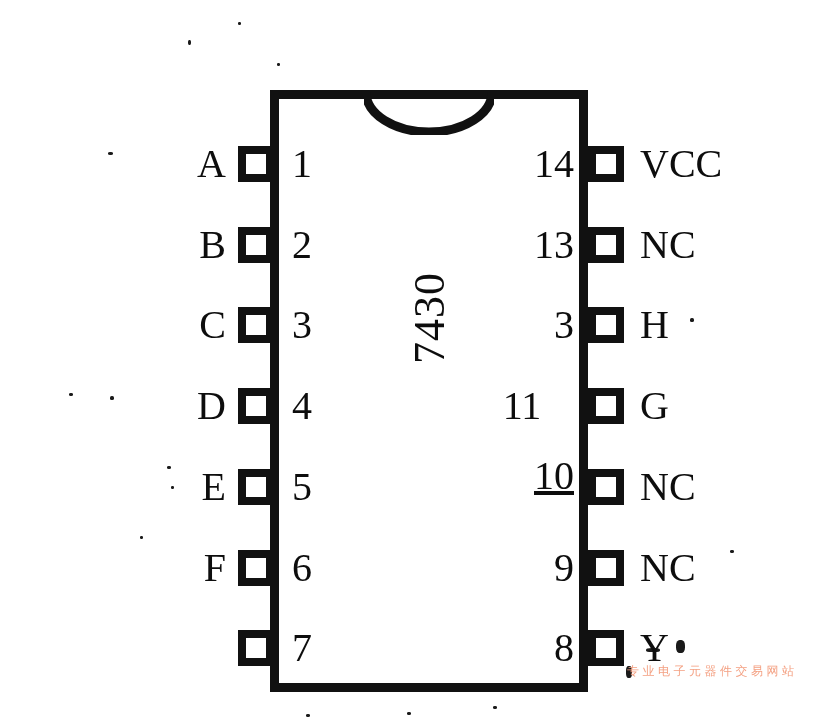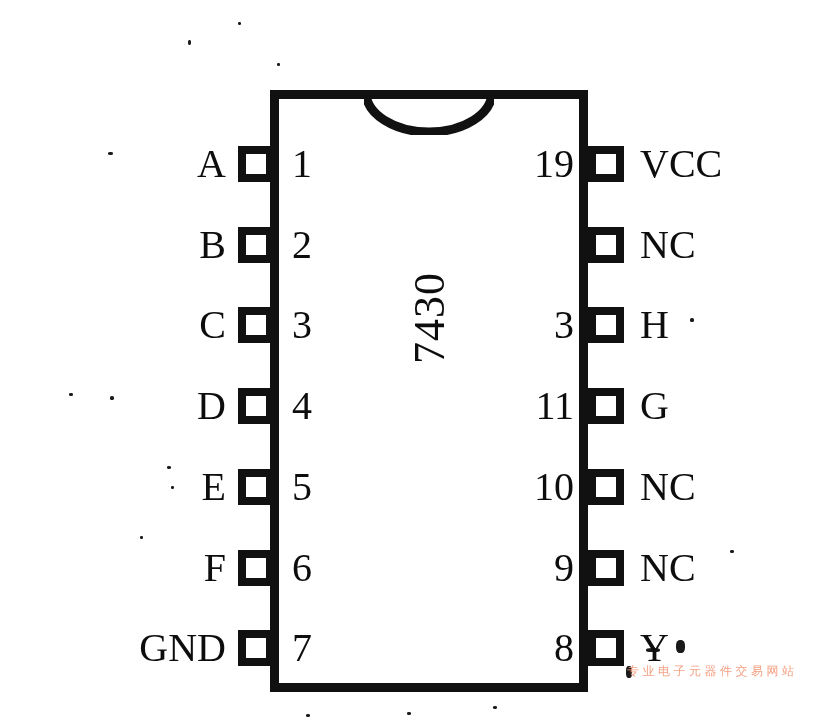--- a/index.html
+++ b/index.html
@@ -240,39 +240,39 @@
   <div class="pin-pad left" style="top:469px;"></div>
   <div class="pin-number left-num" style="top:469px;">5</div>
   <div class="pin-label left-label" style="top:469px;">E</div>
 
   <div class="pin-pad left" style="top:550px;"></div>
   <div class="pin-number left-num" style="top:550px;">6</div>
   <div class="pin-label left-label" style="top:550px;">F</div>
 
   <div class="pin-pad left" style="top:630px;"></div>
   <div class="pin-number left-num" style="top:630px;">7</div>
-  <div class="pin-label left-label" style="top:630px;">GND</div>
 
   <div class="pin-pad right" style="top:146px;"></div>
-  <div class="pin-number right-num" style="top:146px;">19</div>
+  <div class="pin-number right-num" style="top:146px;">14</div>
   <div class="pin-label right-label" style="top:146px;">VCC</div>
 
   <div class="pin-pad right" style="top:227px;"></div>
+  <div class="pin-number right-num" style="top:227px;">13</div>
   <div class="pin-label right-label" style="top:227px;">NC</div>
 
   <div class="pin-pad right" style="top:307px;"></div>
   <div class="pin-number right-num" style="top:307px;">3</div>
   <div class="pin-label right-label" style="top:307px;">H</div>
 
   <div class="pin-pad right" style="top:388px;"></div>
-  <div class="pin-number right-num" style="top:388px;">11</div>
+  <div class="pin-number right-num" style="top:388px;text-align:center;">11</div>
   <div class="pin-label right-label" style="top:388px;">G</div>
 
   <div class="pin-pad right" style="top:469px;"></div>
-  <div class="pin-number right-num" style="top:469px;">10</div>
+  <div class="pin-number right-num" style="top:458px;text-decoration:underline;">10</div>
   <div class="pin-label right-label" style="top:469px;">NC</div>
 
   <div class="pin-pad right" style="top:550px;"></div>
   <div class="pin-number right-num" style="top:550px;">9</div>
   <div class="pin-label right-label" style="top:550px;">NC</div>
 
   <div class="pin-pad right" style="top:630px;"></div>
   <div class="pin-number right-num" style="top:630px;">8</div>
   <div class="pin-label right-label" style="top:630px;">Y</div>
 

